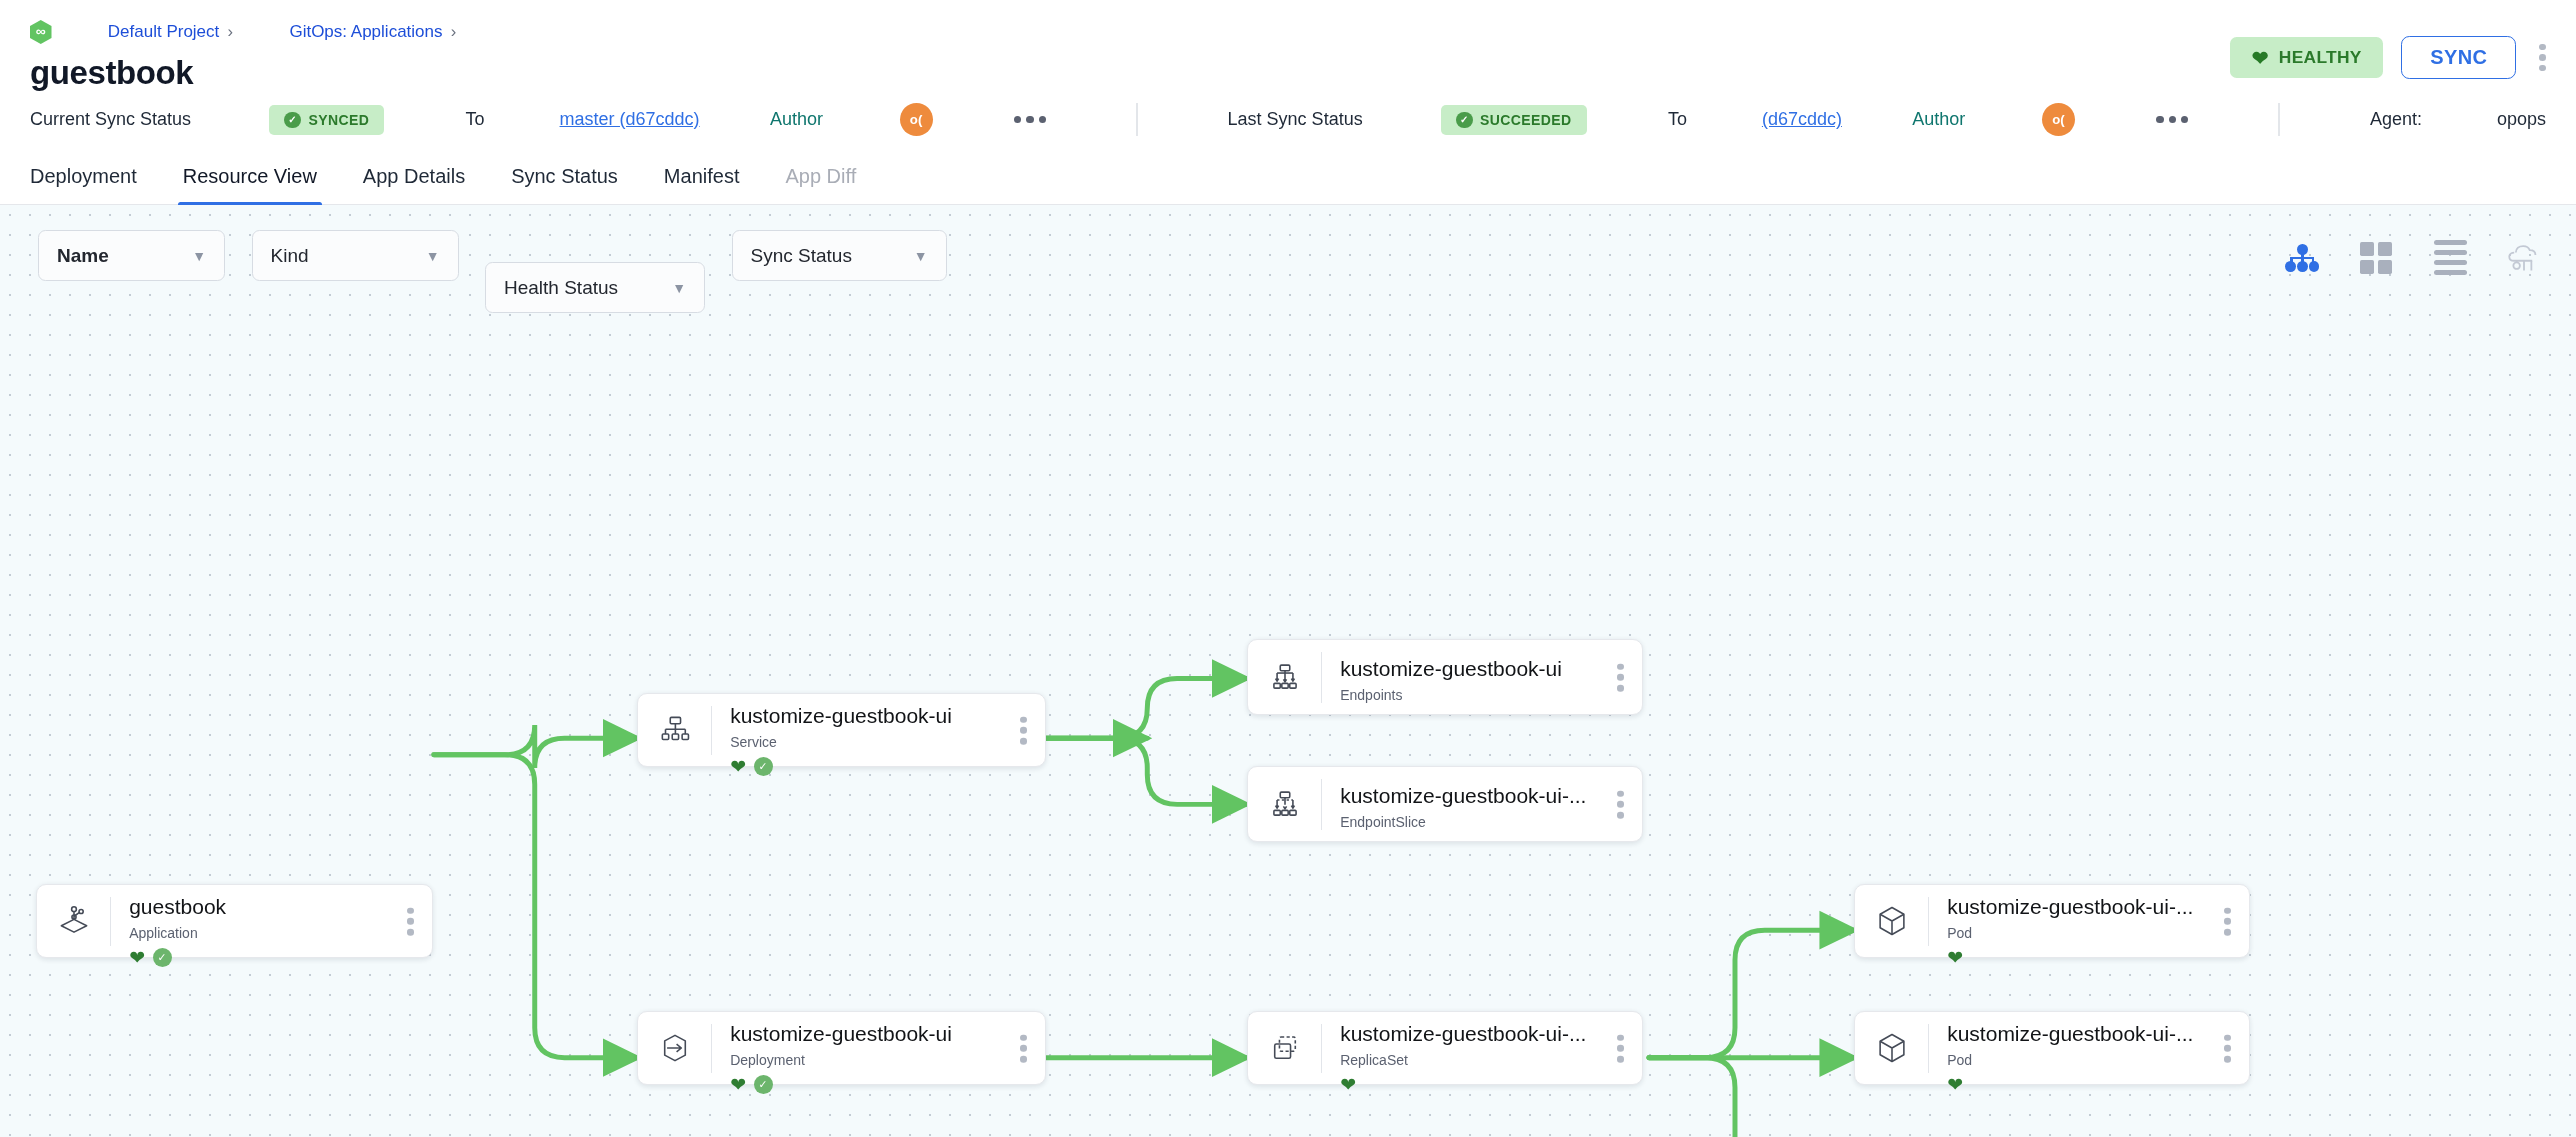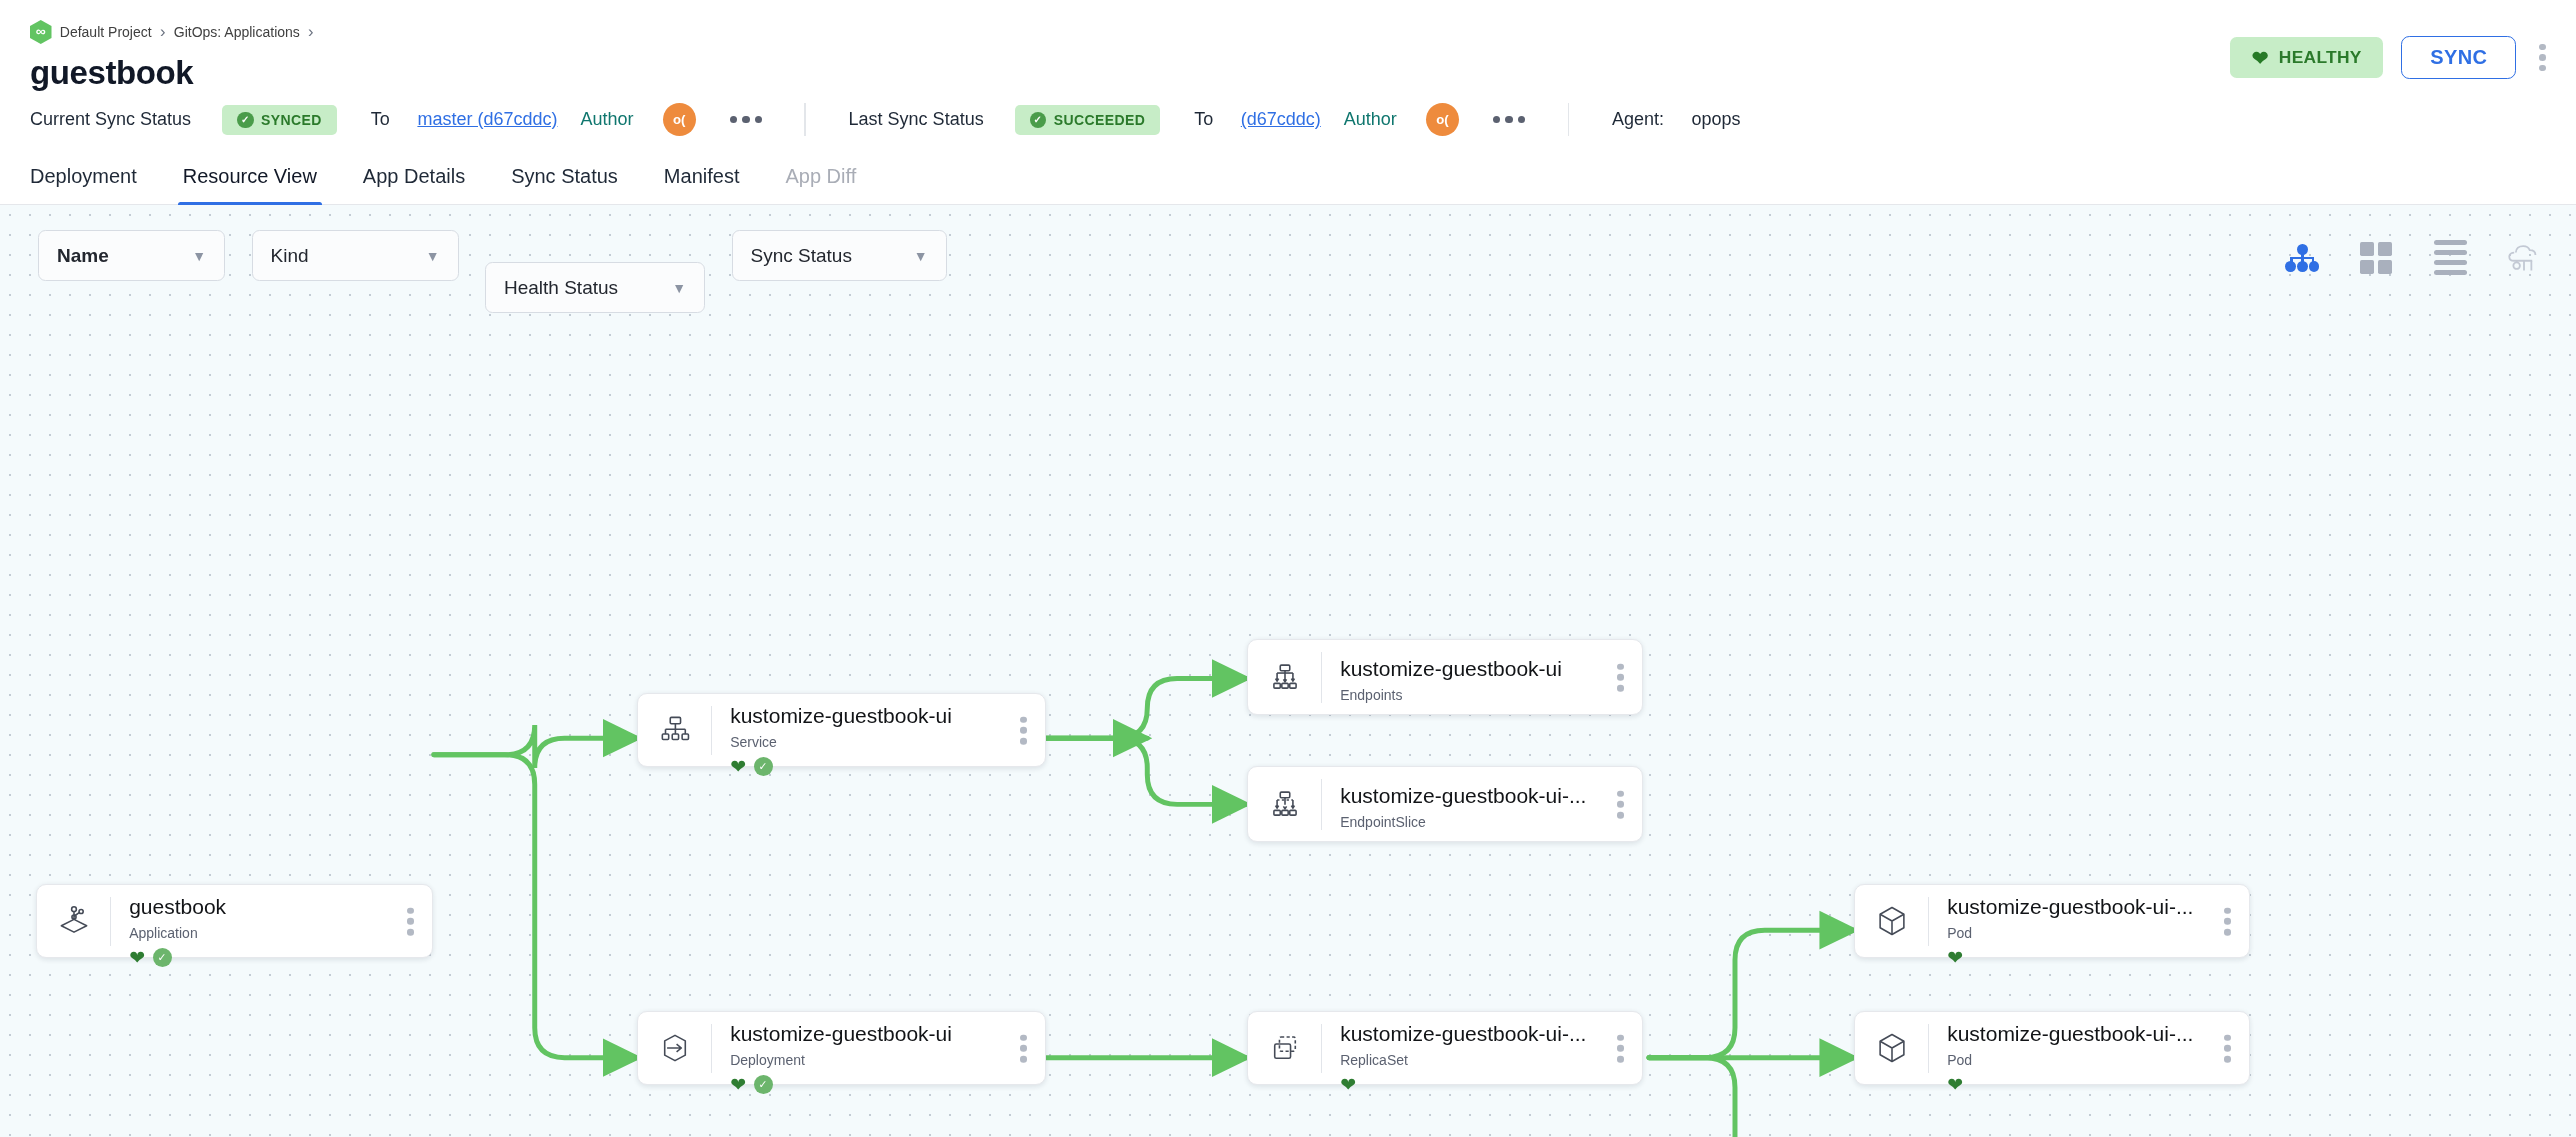--- a/index.html
+++ b/index.html
@@ -14,21 +14,21 @@
   .page-head { padding: 18px 30px 0 30px; background:#fff; position: relative; }
 
   .breadcrumb { display:flex; align-items:center; gap:8.3px; height:28px; }
   .hex-logo { width:21.5px; height:24px; position:relative; display:inline-block; }
   .hex-logo .hex {
     width:21.5px; height:24px; background:#62c462;
     clip-path: polygon(50% 0%, 100% 25%, 100% 75%, 50% 100%, 0% 75%, 0% 25%);
     display:flex; align-items:center; justify-content:center;
   }
   .hex-logo .inf { color:#fff; font-size:14px; line-height:1; font-weight:700; margin-top:-1.7px;}
-  .crumb-link { color:#404040; font-size:14px; text-decoration:none; white-space:nowrap; }
+  .crumb-link { color:#1d4ed8; font-size:17px; text-decoration:none; white-space:nowrap;margin-left:48px; }
   .crumb-sep { color:#6b7280; font-size:16.6px; }
 
   .app-title { font-size:33px; font-weight:700; color:#111827; margin-top:8.3px; letter-spacing:-0.4px;}
 
   .head-actions { position:absolute; right:25px; top:36px; display:flex; align-items:center; gap:18px;}
   .pill {
     display:inline-flex; align-items:center; gap:10px;
     background:#c7edc7; color:#2b7a2b; font-weight:700; font-size:17.4px;
     padding:10px 21.5px; border-radius:6.6px; letter-spacing:0.3px;
   }
@@ -38,21 +38,21 @@
     font-size:20px; font-weight:600; letter-spacing:0.4px;
     padding:9px 28px; border-radius:8.3px; cursor:pointer;
   }
   .kebab-v { display:flex; flex-direction:column; gap:4.1px; cursor:pointer; padding:5px; }
   .kebab-v i { width:6.6px; height:6.6px; border-radius:50%; background:#b3b9c4; display:block; }
 
   
   .status-bar {
     display:flex; align-items:center; gap:16px;
     padding:0 30px; height:55px; background:#fff;
-    font-size:18px; color:#1f2937;
+    font-size:18px; color:#1f2937;justify-content:space-between;
   }
   .st-label { color:#1f2937; margin-right:15px; white-space:nowrap; }
   .st-chip {
     display:inline-flex; align-items:center; gap:7.4px;
     background:#c7edc7; color:#2b7a2b; font-weight:700; font-size:14px;
     padding:6.6px 15px; border-radius:5px; letter-spacing:0.4px; white-space:nowrap;
   }
   .chip-check {
     width:16.6px; height:16.6px; border-radius:50%; background:#4a9c4a;
     display:inline-flex; align-items:center; justify-content:center;

